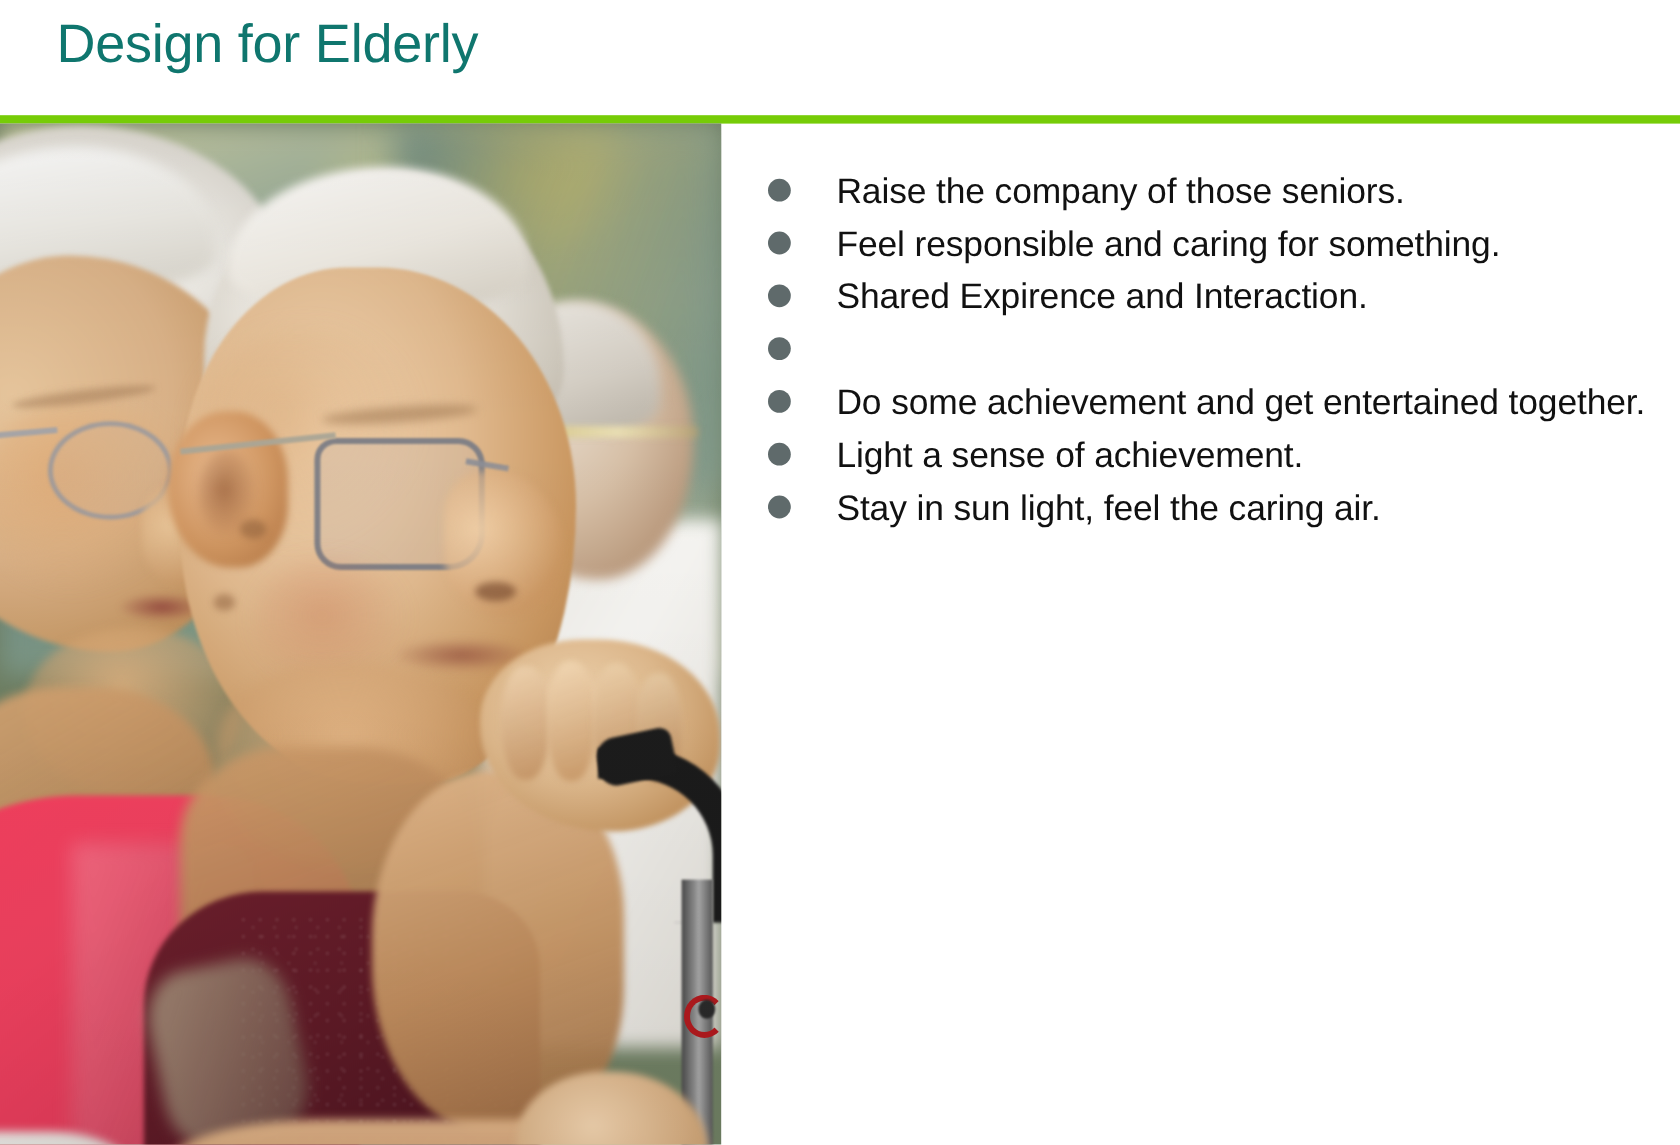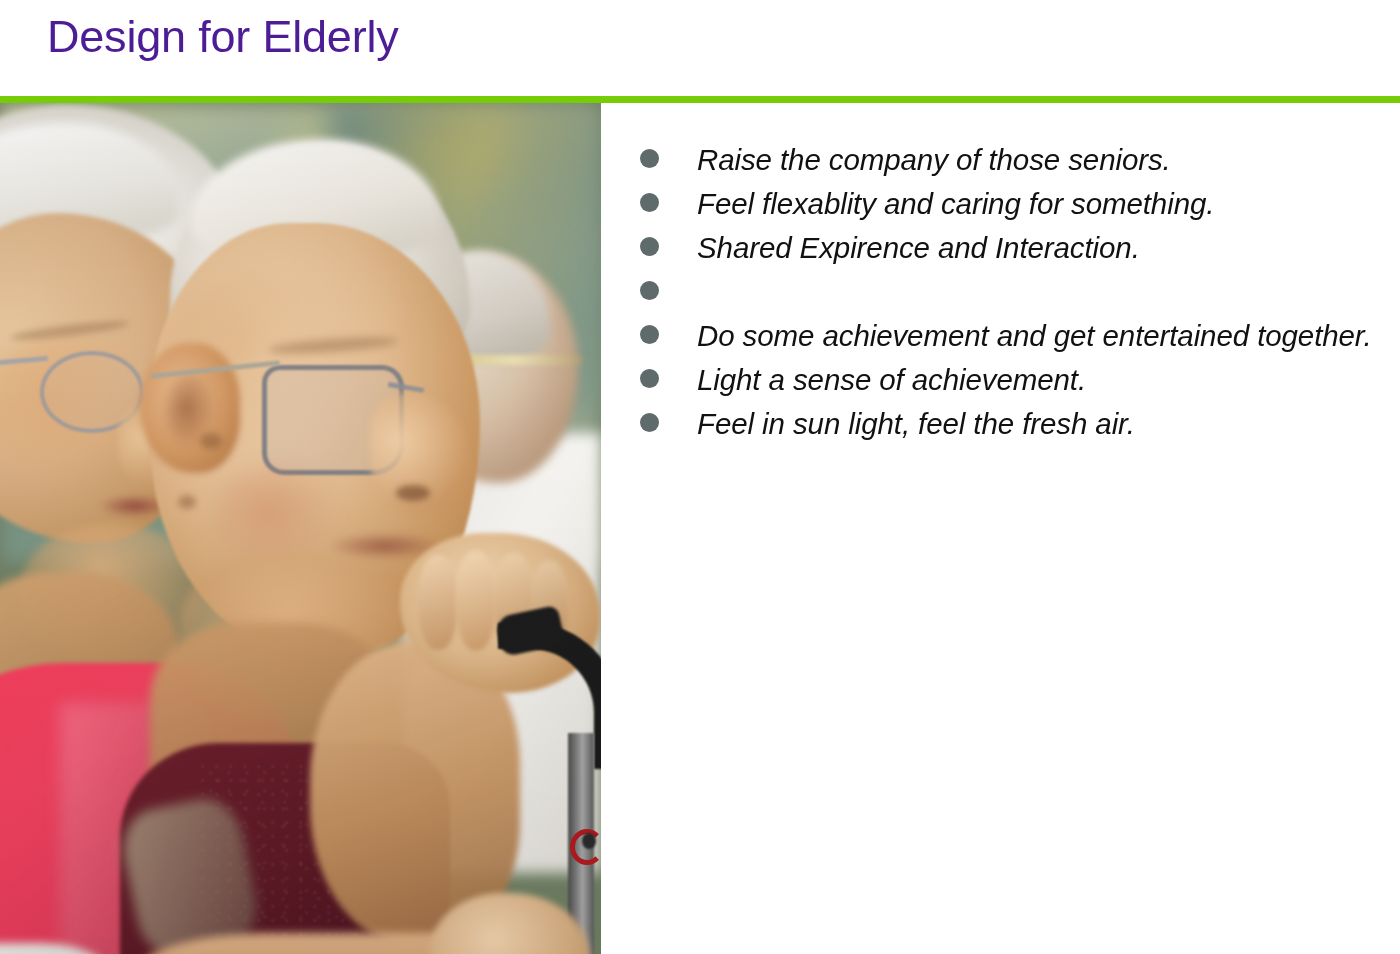--- a/index.html
+++ b/index.html
@@ -18,21 +18,21 @@
     overflow: hidden;
   }
 
   
   .slide-title {
     position: absolute;
     left: 47px;
     top: 8px;
     font-size: 45px;
     line-height: 58px;
-    color: #4c1d95;
+    color: #0f766e;
     letter-spacing: -0.2px;
     white-space: nowrap;
     font-weight: 400;
   }
 
   
   .title-rule {
     position: absolute;
     left: 0;
     top: 96px;
@@ -423,21 +423,20 @@
     background: linear-gradient(180deg, rgba(0,0,0,0.04) 0%, rgba(0,0,0,0) 30%, rgba(0,0,0,0.05) 100%);
     pointer-events: none;
   }
 
   
   .bullet-list {
     position: absolute;
     left: 640px;
     top: 140px;
     width: 740px;
-    font-style: italic;
   }
   .bullet-row {
     display: flex;
     align-items: flex-start;
     height: 44px;
   }
   .bullet-marker {
     flex: 0 0 auto;
     width: 19px;
     height: 19px;
@@ -530,36 +529,36 @@
     <div class="photo-grain"></div>
   </div>
 
   <div class="bullet-list">
     <div class="bullet-row">
       <span class="bullet-marker"></span>
       <span class="bullet-text">Raise the company of those seniors.</span>
     </div>
     <div class="bullet-row">
       <span class="bullet-marker"></span>
-      <span class="bullet-text">Feel flexablity and caring for something.</span>
+      <span class="bullet-text">Feel responsible and caring for something.</span>
     </div>
     <div class="bullet-row">
       <span class="bullet-marker"></span>
       <span class="bullet-text">Shared Expirence and Interaction.</span>
     </div>
     <div class="bullet-row">
       <span class="bullet-marker"></span>
     </div>
     <div class="bullet-row">
       <span class="bullet-marker"></span>
       <span class="bullet-text">Do some achievement and get entertained together.</span>
     </div>
     <div class="bullet-row">
       <span class="bullet-marker"></span>
       <span class="bullet-text">Light a sense of achievement.</span>
     </div>
     <div class="bullet-row">
       <span class="bullet-marker"></span>
-      <span class="bullet-text">Feel in sun light, feel the fresh air.</span>
+      <span class="bullet-text">Stay in sun light, feel the caring air.</span>
     </div>
   </div>
 
 </div>
 
 </body></html>

